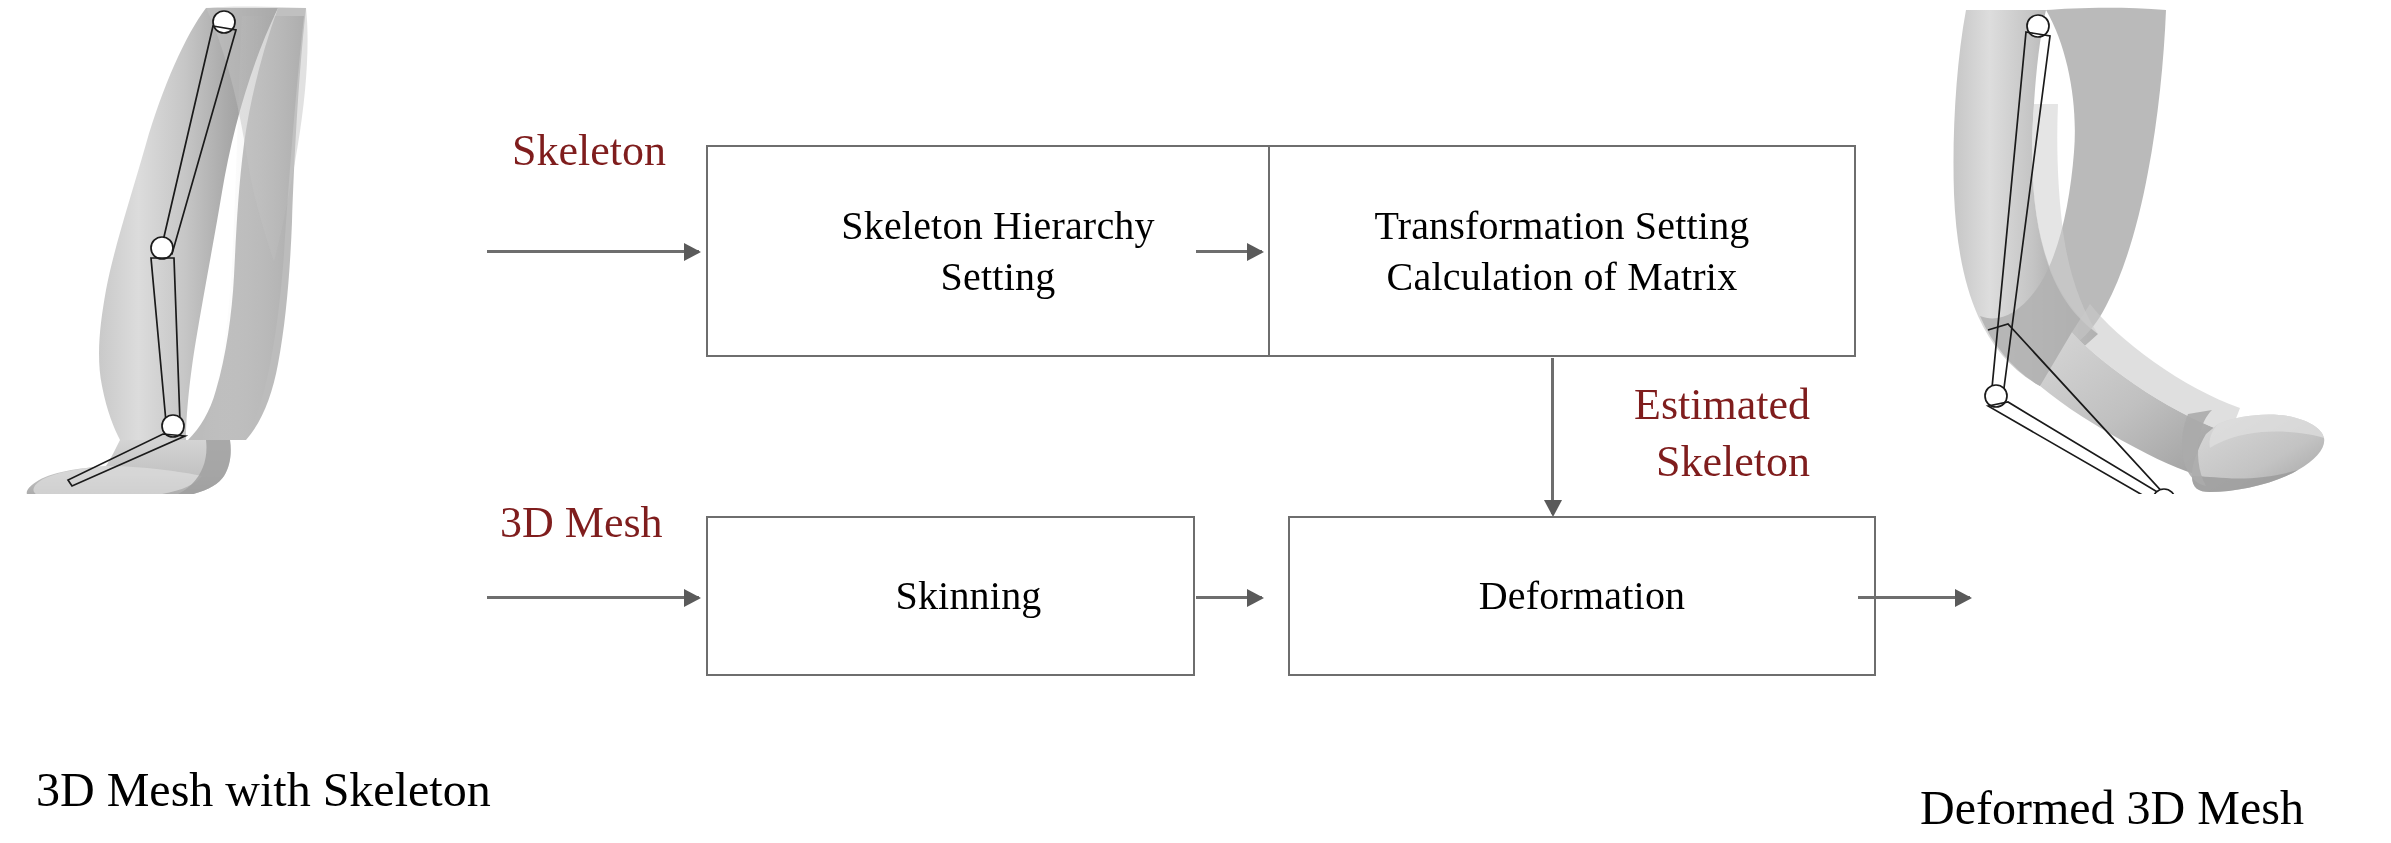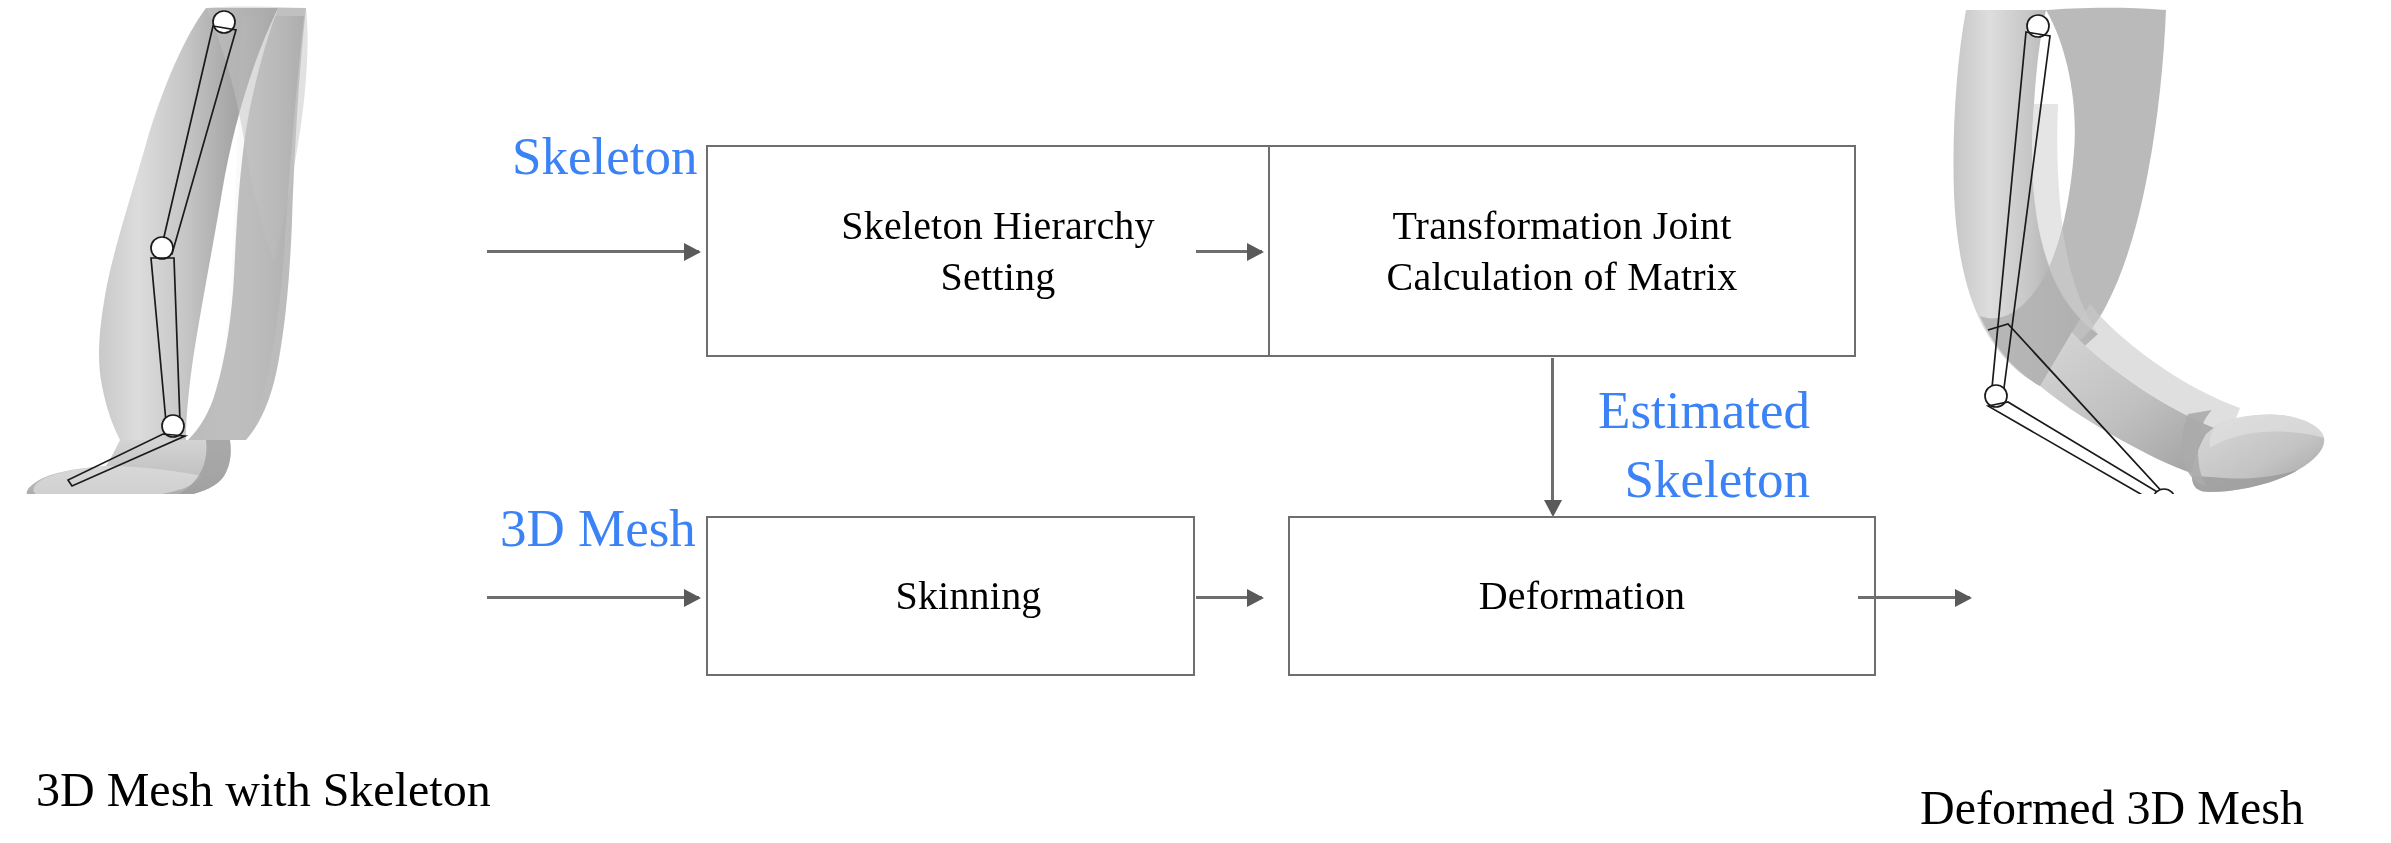--- a/index.html
+++ b/index.html
@@ -21,21 +21,21 @@
     color:#000;
   }
   .pbox .lbl{display:block;padding:0 10px;}
 
   #box-hierarchy   {left:706px; top:145px; width:584px; height:212px;align-items:center;}
   #box-transform   {left:1268px;top:145px; width:588px; height:212px;}
   #box-skinning    {left:706px; top:516px; width:489px; height:160px;padding-left:36px;}
   #box-deformation {left:1268px;top:516px; width:588px; height:160px;margin-left:20px;}
 
   
-  .flabel{position:absolute;font-size:53px;line-height:1.25;color:#3b82f6;white-space:nowrap;}
+  .flabel{position:absolute;font-size:44px;line-height:1.25;color:#7f1d1d;white-space:nowrap;}
   #lbl-skeleton{left:512px; top:123px;}
   #lbl-3dmesh  {left:500px; top:495px;}
   #lbl-estimated{left:1580px;top:376px;width:230px;white-space:normal;text-align:right;line-height:1.3;}
 
   
   .harrow{position:absolute;height:3px;background:#6e6e6e;}
   .harrow::after{
     content:"";position:absolute;right:-2px;top:50%;
     transform:translateY(-50%);
     border-left:17px solid #5a5a5a;
@@ -149,21 +149,21 @@
     <span class="lbl">
       <span>Skeleton Hierarchy</span><br>
       <span>Setting</span>
     </span>
   </div>
 
   <div class="harrow" id="arr-hier-trans"></div>
 
   <div class="pbox" id="box-transform">
     <span class="lbl">
-      <span>Transformation Joint</span><br>
+      <span>Transformation Setting</span><br>
       <span>Calculation of Matrix</span>
     </span>
   </div>
 
   <div class="varrow" id="arr-estimated"></div>
 
   <div class="flabel" id="lbl-estimated">
     <span>Estimated</span><br>
     <span>Skeleton</span>
   </div>

